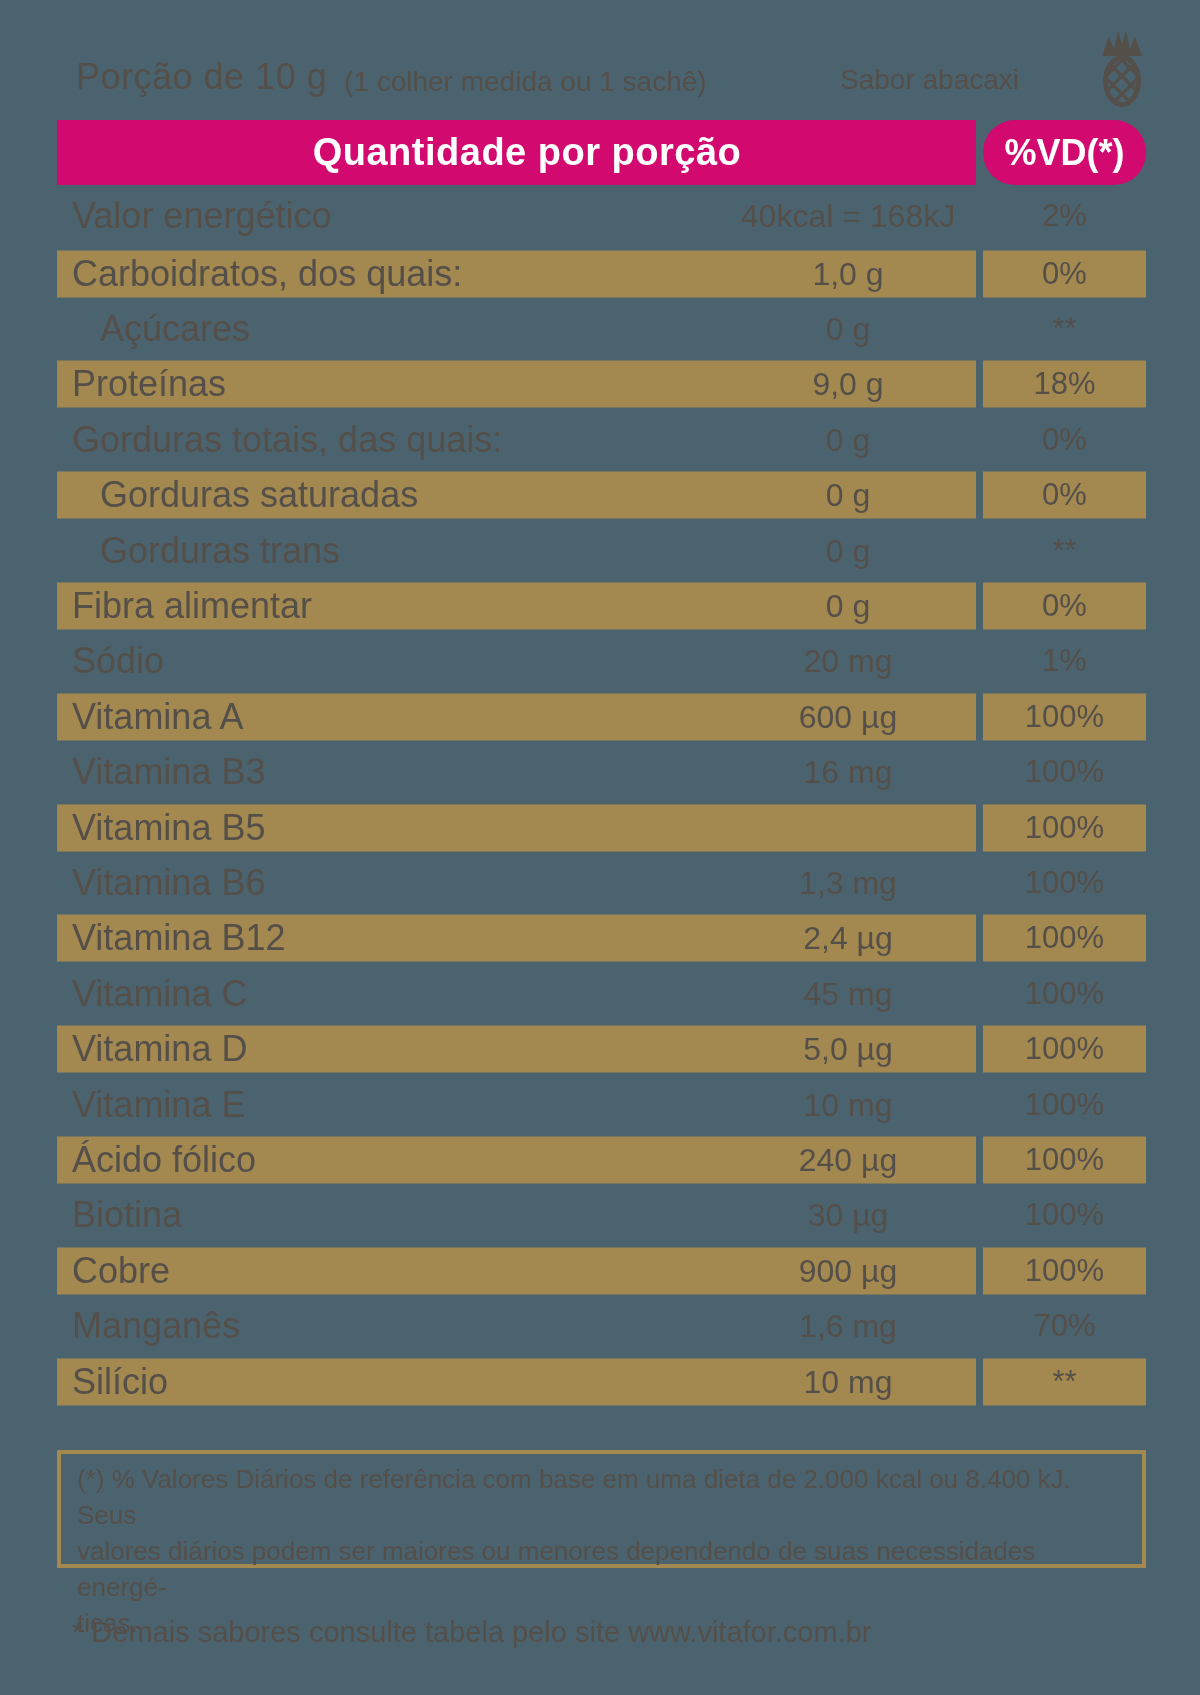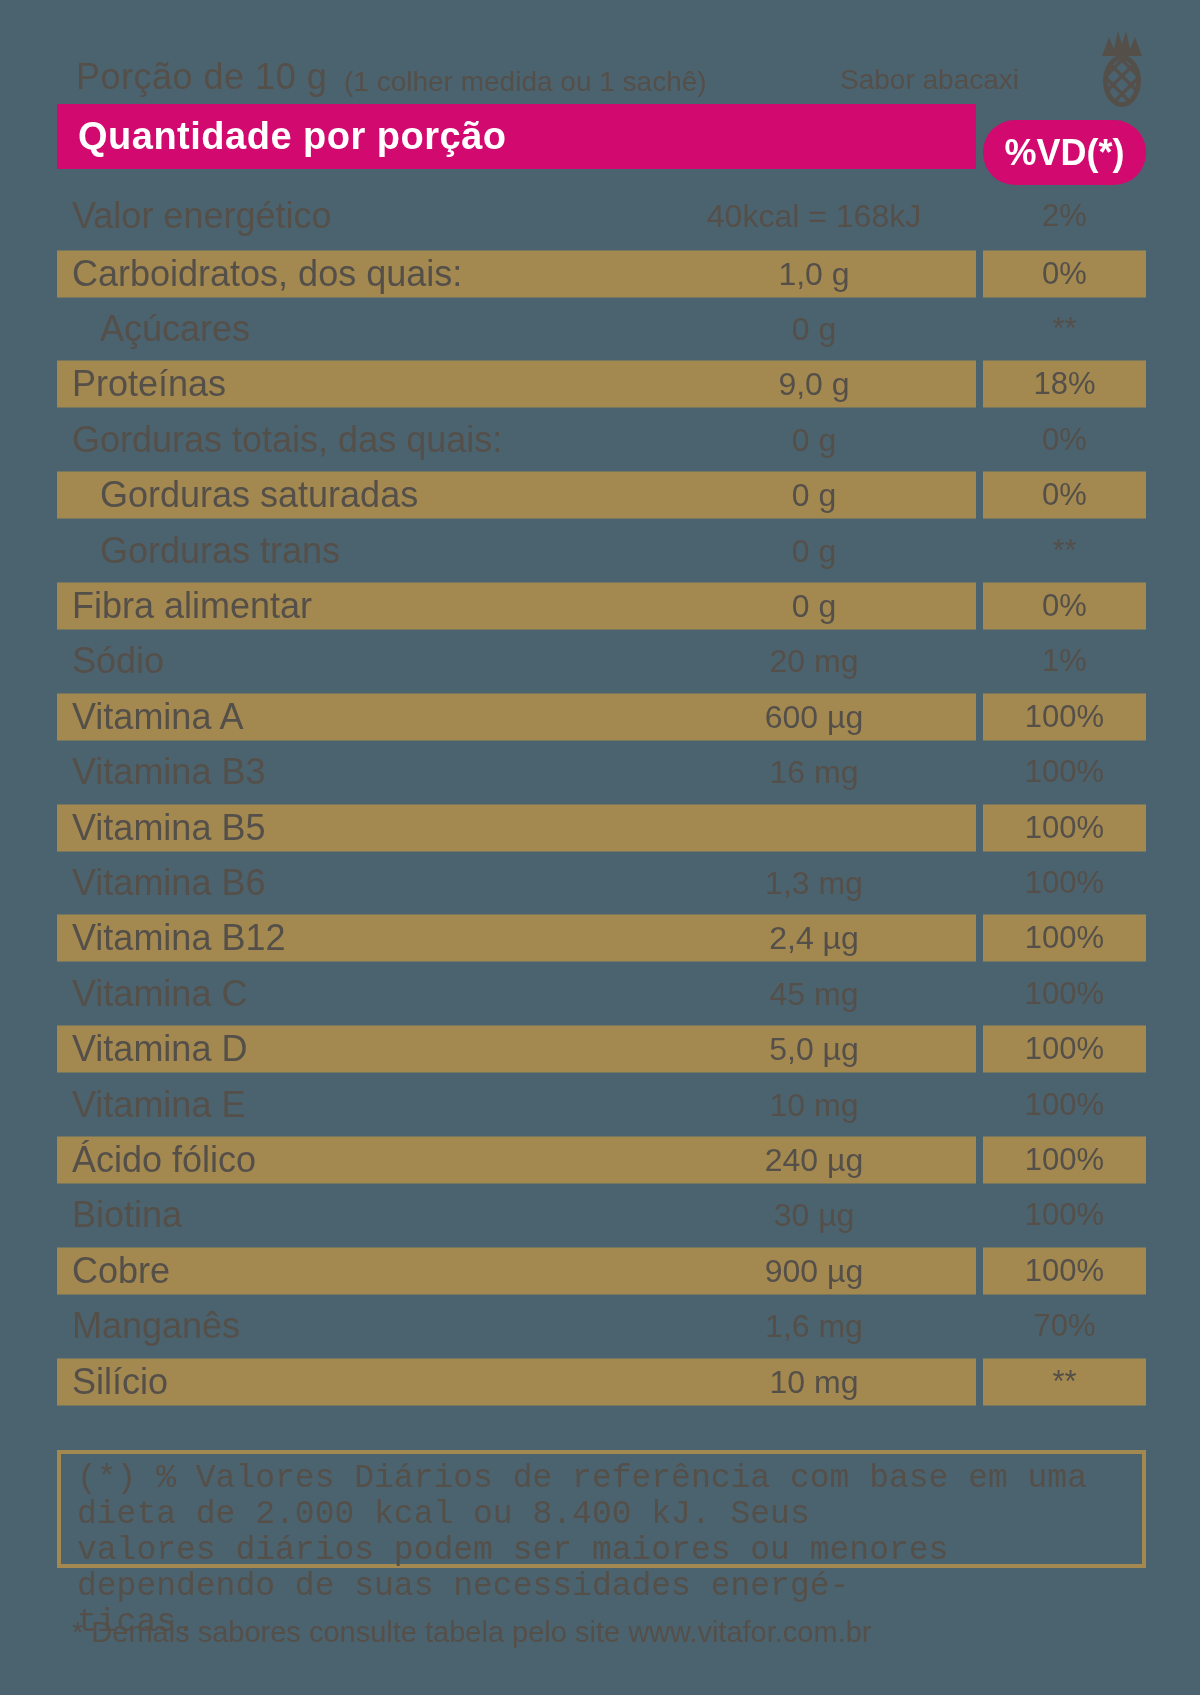--- a/index.html
+++ b/index.html
@@ -29,24 +29,25 @@
   }
   .flavor{
     position:absolute;left:840px;top:64px;
     font-size:28px;
   }
   .pineapple{
     position:absolute;left:1096px;top:24px;width:52px;height:84px;
   }
   
   .hdr-main{
-    position:absolute;left:57px;top:104px;width:919px;height:65px;
+    position:absolute;left:57px;top:120px;width:919px;height:65px;
     background:var(--magenta);
     display:flex;align-items:center;
     padding-left:21px;
+    justify-content:center;
   }
   .hdr-main span{
     color:var(--white);font-size:38px;font-weight:bold;letter-spacing:.5px;
   }
   .hdr-vd{
     position:absolute;left:983px;top:120px;width:163px;height:65px;
     background:var(--magenta);
     display:flex;align-items:center;justify-content:center;border-radius:32px;
   }
   .hdr-vd span{
@@ -65,35 +66,35 @@
     position:absolute;left:983px;width:163px;top:50%;height:47px;
     transform:translateY(-50%);
     background:var(--gold);
   }
   .lbl{
     position:absolute;left:72px;top:50%;transform:translateY(-50%);
     font-size:36px;white-space:nowrap;color:var(--ink);
   }
   .lbl.indent{left:100px;}
   .val{
-    position:absolute;left:674px;width:280px;top:50%;transform:translateY(-50%);
+    position:absolute;left:708px;width:280px;top:50%;transform:translateY(-50%);
     text-align:center;font-size:32px;white-space:nowrap;color:var(--ink);
   }
   .dv{
     position:absolute;left:983px;width:163px;top:50%;transform:translateY(-50%);
     text-align:center;font-size:31px;color:var(--ink);
   }
   
   .footbox{
     position:absolute;left:57px;top:1450px;width:1089px;height:118px;
     border:4px solid var(--gold);
     padding:7px 16px 0 16px;
   }
   .footbox .line{
-    font-size:33px;line-height:36px;color:var(--ink);font-family:Liberation Mono, monospace;
+    font-size:26px;line-height:36px;color:var(--ink);
   }
   
   .bottom-note{
     position:absolute;left:72px;top:1616px;
     font-size:29px;color:var(--ink);
   }
 </style>
 </head>
 <body>
 

